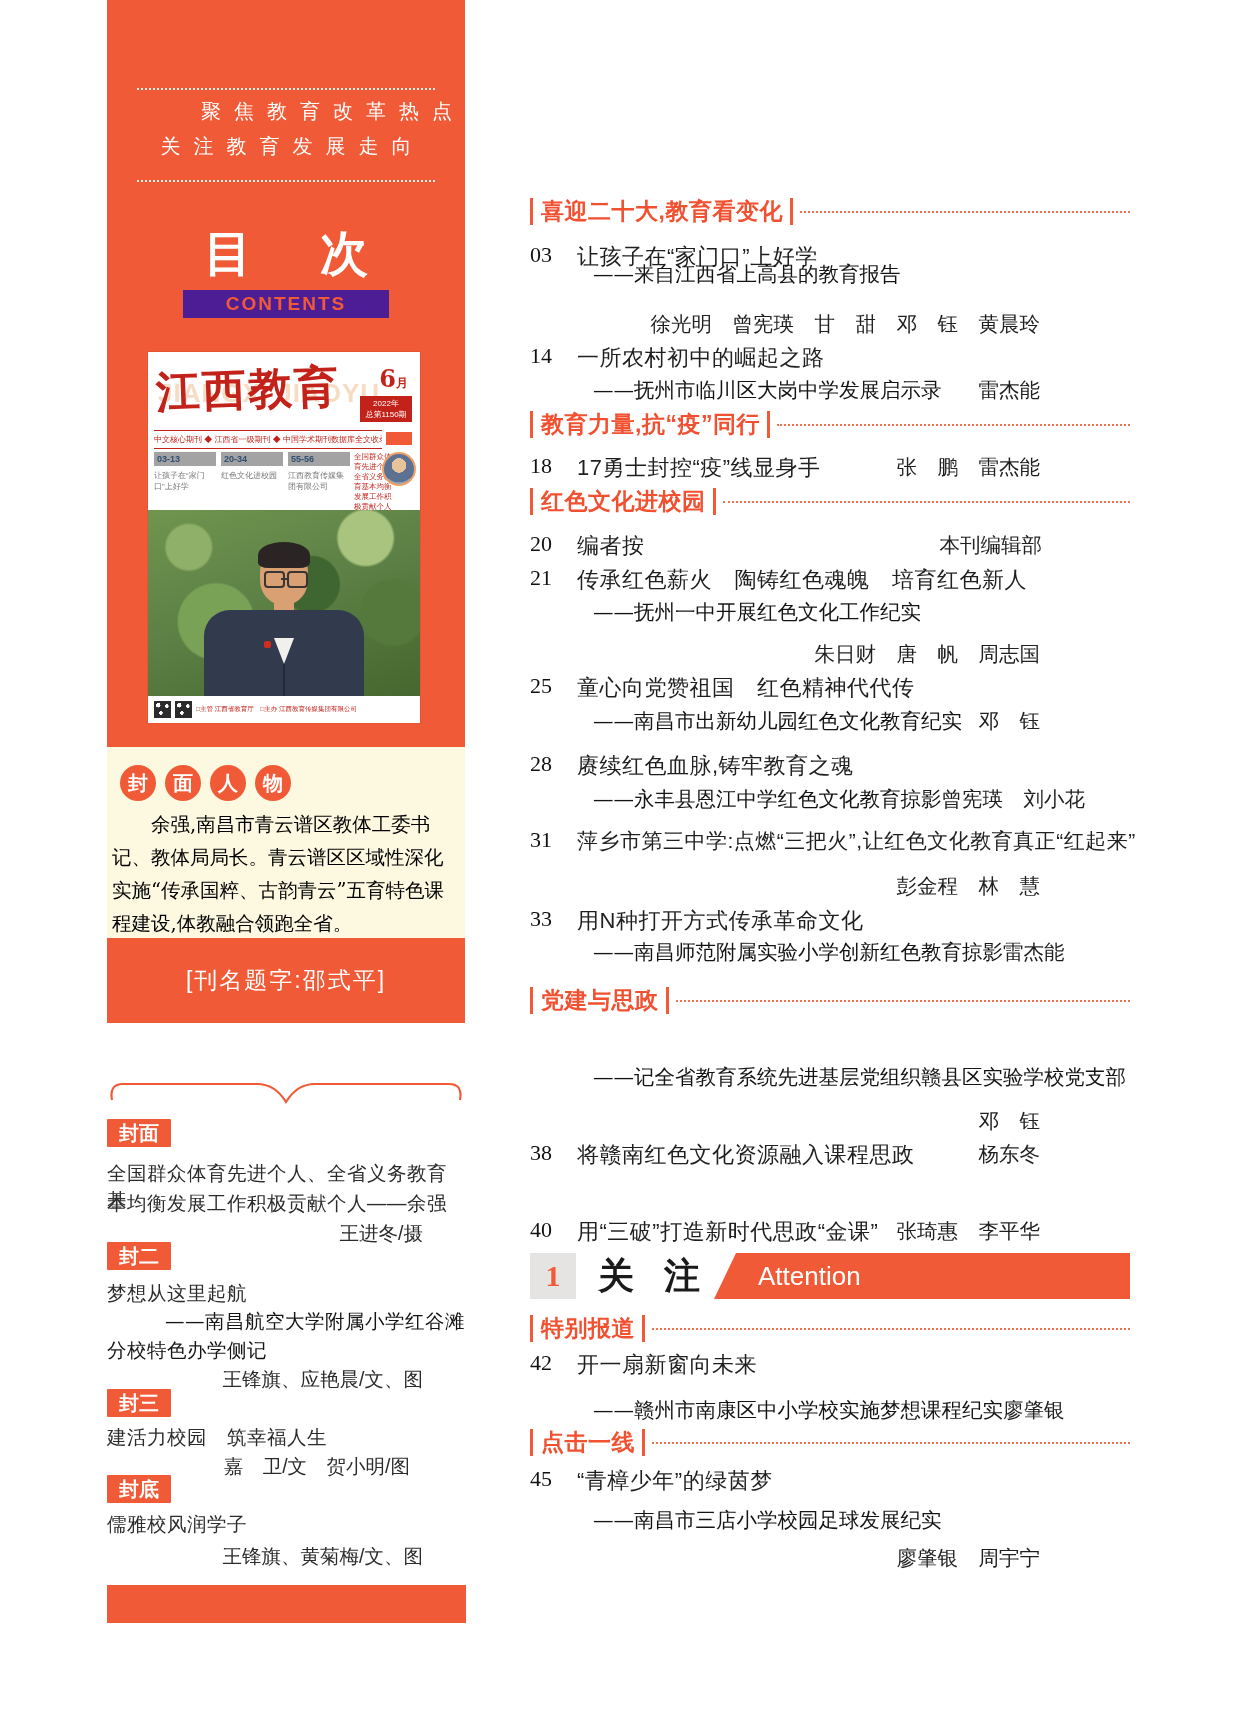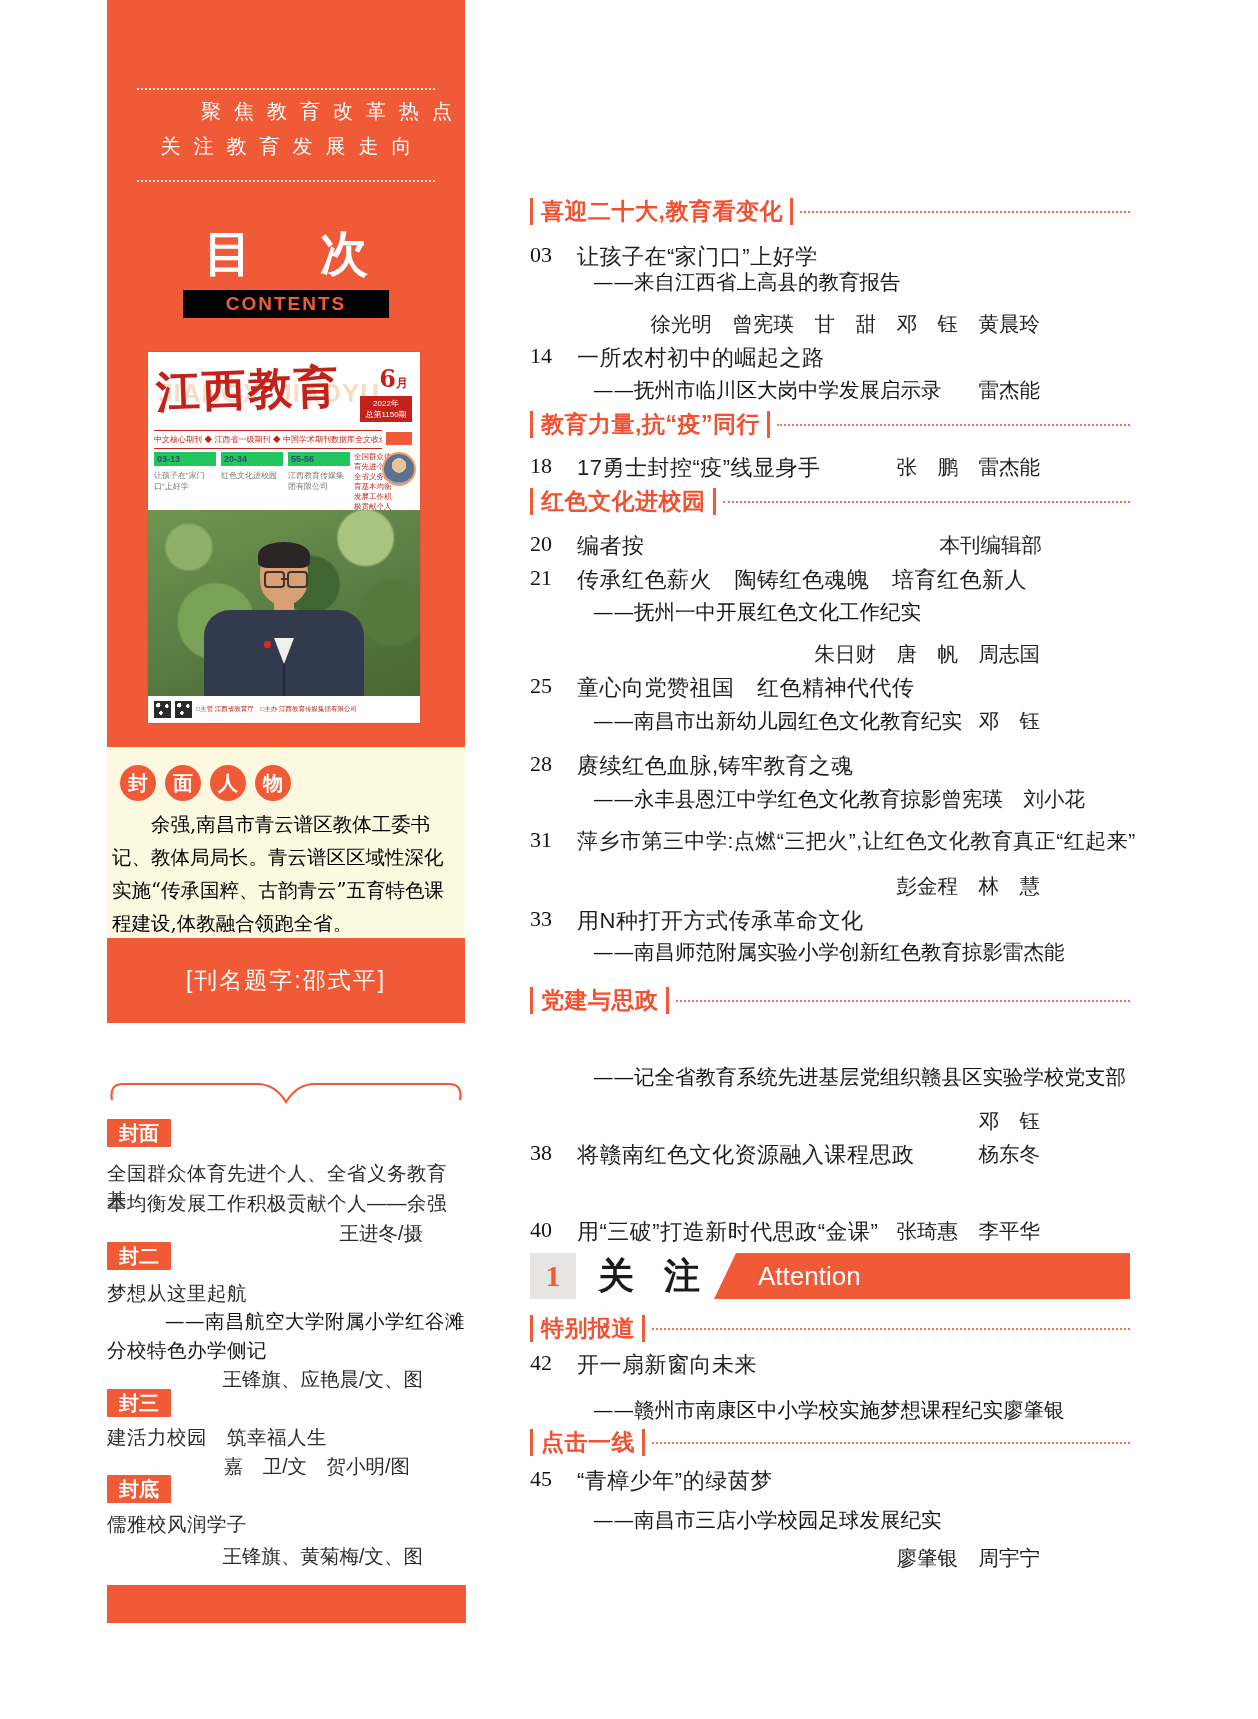--- a/index.html
+++ b/index.html
@@ -6,38 +6,38 @@
   .page{position:relative;width:1258px;height:1719px;background:#ffffff;overflow:hidden;
         font-family:"Liberation Sans",sans-serif;}
   .abs{position:absolute;}
   
   .left-panel{left:107px;top:0;width:358px;height:747px;background:#f15a36;}
   .dash-line{left:137px;width:298px;border-top:2px dotted rgba(255,255,255,.9);height:0;}
   .slogan{left:107px;width:358px;text-align:center;color:#ffffff;font-size:20px;
           letter-spacing:13px;padding-left:13px;box-sizing:border-box;}
   .muci{left:107px;width:358px;text-align:center;color:#ffffff;font-size:48px;font-weight:bold;
         letter-spacing:10px;padding-left:10px;box-sizing:border-box;}
-  .contents-box{left:183px;top:290px;width:206px;height:28px;background:#000000;color:#f15a36;
+  .contents-box{left:183px;top:290px;width:206px;height:28px;background:#4c1d95;color:#f15a36;
         font-weight:bold;font-size:19px;letter-spacing:2px;text-align:center;line-height:28px;}
   
   .cover{left:148px;top:352px;width:272px;height:371px;background:#ffffff;box-shadow:0 0 0 1px rgba(0,0,0,.05);}
   .cover-head{position:absolute;left:0;top:0;width:272px;height:76px;}
   .cover-latin{position:absolute;left:10px;top:26px;color:#f6dcc4;font-size:26px;font-weight:bold;letter-spacing:1px;}
   .cover-name{position:absolute;left:8px;top:8px;width:200px;color:#c2221a;font-size:44px;font-weight:bold;
         font-family:"DejaVu Serif",serif;transform:rotate(-2deg);letter-spacing:2px;}
   .cover-month{position:absolute;right:12px;top:12px;color:#c2221a;font-size:24px;font-weight:bold;font-family:"DejaVu Serif",serif;}
   .cover-month small{font-size:12px;}
   .cover-issuebox{position:absolute;right:8px;top:44px;width:52px;background:#c2221a;color:#fff;
         font-size:8px;text-align:center;line-height:11px;padding:2px 0;}
   .cover-tagline{position:absolute;left:6px;top:78px;width:228px;color:#c2221a;font-size:8px;
         border-top:1px solid #c2221a;border-bottom:1px solid #c2221a;padding:3px 0;white-space:nowrap;overflow:hidden;}
   .cover-tagbadge{position:absolute;right:8px;top:80px;width:26px;height:13px;background:#f15a36;}
   .cover-cols{position:absolute;left:6px;top:100px;width:196px;display:flex;gap:5px;}
   .cover-col{width:62px;}
-  .cover-col-h{background:#22c55e;color:#2f4e73;font-size:9px;font-weight:bold;padding:2px 3px;}
+  .cover-col-h{background:#a3a3a3;color:#2f4e73;font-size:9px;font-weight:bold;padding:2px 3px;}
   .cover-col-t{color:#777;font-size:8px;line-height:11px;padding-top:4px;}
   .cover-person{position:absolute;left:206px;top:100px;width:62px;}
   .cover-person-note{color:#c2221a;font-size:7.5px;line-height:10px;width:44px;}
   .cover-avatar{position:absolute;right:0;top:0;width:30px;height:30px;border-radius:50%;
         border:2px solid #f0a268;background:radial-gradient(circle at 50% 38%,#e8c39a 0 30%,#5d7292 31% 70%,#8aa0b5 71%);}
   .cover-person-name{color:#c2221a;font-size:14px;font-weight:bold;font-family:"DejaVu Serif",serif;
         letter-spacing:8px;margin-top:6px;}
   .cover-photo{position:absolute;left:0;top:158px;width:272px;height:186px;overflow:hidden;
         background:radial-gradient(circle at 15% 20%,#8fb068 0 8%,transparent 9%),
                    radial-gradient(circle at 80% 15%,#a8c47e 0 10%,transparent 11%),
@@ -212,21 +212,21 @@
   <div class="abs sec-header" style="top:196px;">
     <span class="sec-bar"></span>
     <span class="sec-title">喜迎二十大,教育看变化</span>
     <span class="sec-bar"></span>
     <span class="sec-dots"></span>
   </div>
   <div class="abs toc-row" style="top:242px;">
     <span class="num">03</span>
     <span class="t-title">让孩子在“家门口”上好学</span>
   </div>
-  <div class="abs toc-row" style="top:268px;">
+  <div class="abs toc-row" style="top:260px;">
     <span class="t-sub sub-indent">——来自江西省上高县的教育报告</span>
   </div>
   <div class="abs toc-row auth-only" style="top:310px;">
     <span class="t-auth">徐光明　曾宪瑛　甘　甜　邓　钰　黄晨玲</span>
   </div>
   <div class="abs toc-row" style="top:343px;">
     <span class="num">14</span>
     <span class="t-title">一所农村初中的崛起之路</span>
   </div>
   <div class="abs toc-row" style="top:376px;">

